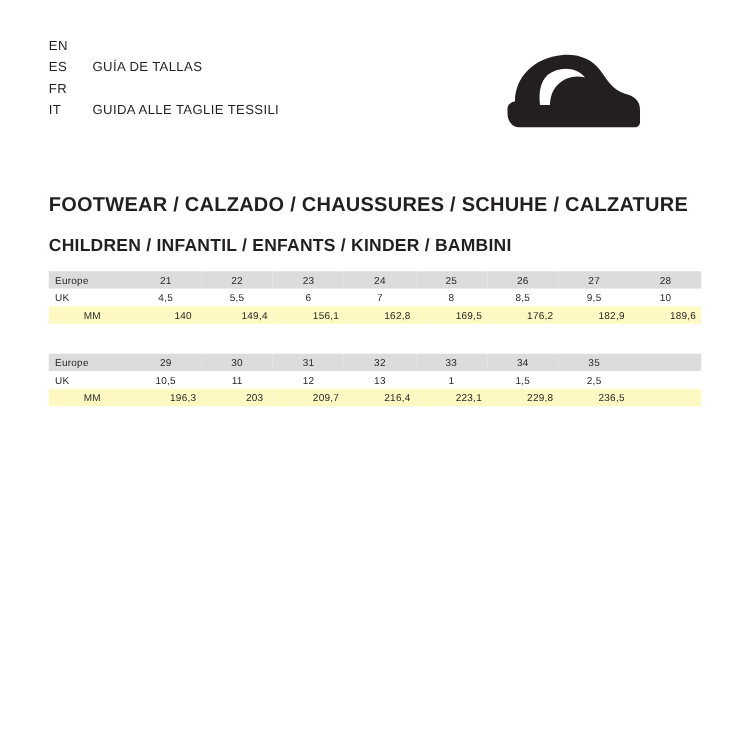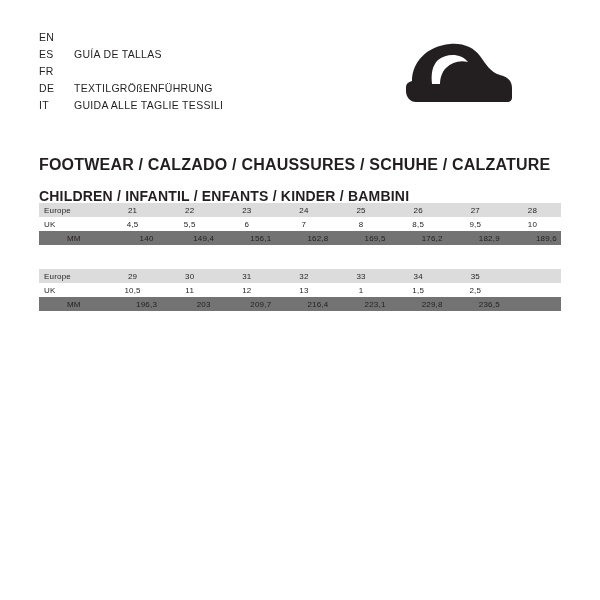--- a/index.html
+++ b/index.html
@@ -78,20 +78,21 @@
   }
 
   
   .size-table {
     position: absolute;
     left: 39px;
     width: 522px;
     border-collapse: collapse;
     table-layout: fixed;
     font-size: 8px;
+    margin-top: 14px;
   }
   #table-1 { top: 203px; }
   #table-2 { top: 269px; }
 
   .size-table td {
     height: 14px;
     padding: 0;
     text-align: center;
     vertical-align: middle;
     font-size: 8px;
@@ -100,21 +101,21 @@
   }
   .size-table td.rowhead {
     text-align: left;
     padding-left: 5px;
     width: 60px;
   }
   .size-table tr.head td {
     background: #dcdcdc;
   }
   .size-table tr.shaded td {
-    background: #737373;
+    background: #fef9c3;
     padding-left: 28px;
   }
   .size-table tr.plain td {
     background: #ffffff;
   }
 </style>
 </head>
 <body>
 
 <div class="page">
@@ -122,24 +123,20 @@
   <div class="lang-block">
     <div class="lang-row">
       <span class="lang-code">EN</span>
     </div>
     <div class="lang-row">
       <span class="lang-code">ES</span>
       <span class="lang-name">GUÍA DE TALLAS</span>
     </div>
     <div class="lang-row">
       <span class="lang-code">FR</span>
-    </div>
-    <div class="lang-row">
-      <span class="lang-code">DE</span>
-      <span class="lang-name">TEXTILGRÖßENFÜHRUNG</span>
     </div>
     <div class="lang-row">
       <span class="lang-code">IT</span>
       <span class="lang-name">GUIDA ALLE TAGLIE TESSILI</span>
     </div>
   </div>
 
   <div class="shoe-icon">
     <svg viewBox="0 0 108 62" xmlns="http://www.w3.org/2000/svg" aria-hidden="true">
       <path fill="#231f20" d="M8 41 C8 22 23 6 46 4 C60 3 70 8 76 16 C82 24 86 32 96 35 C104 37 108 41 108 48 L108 58 C108 60 106 62 104 62 L12 62 C6 62 2 57 2 51 L2 47 C2 44 4 42 8 41 Z"></path>

